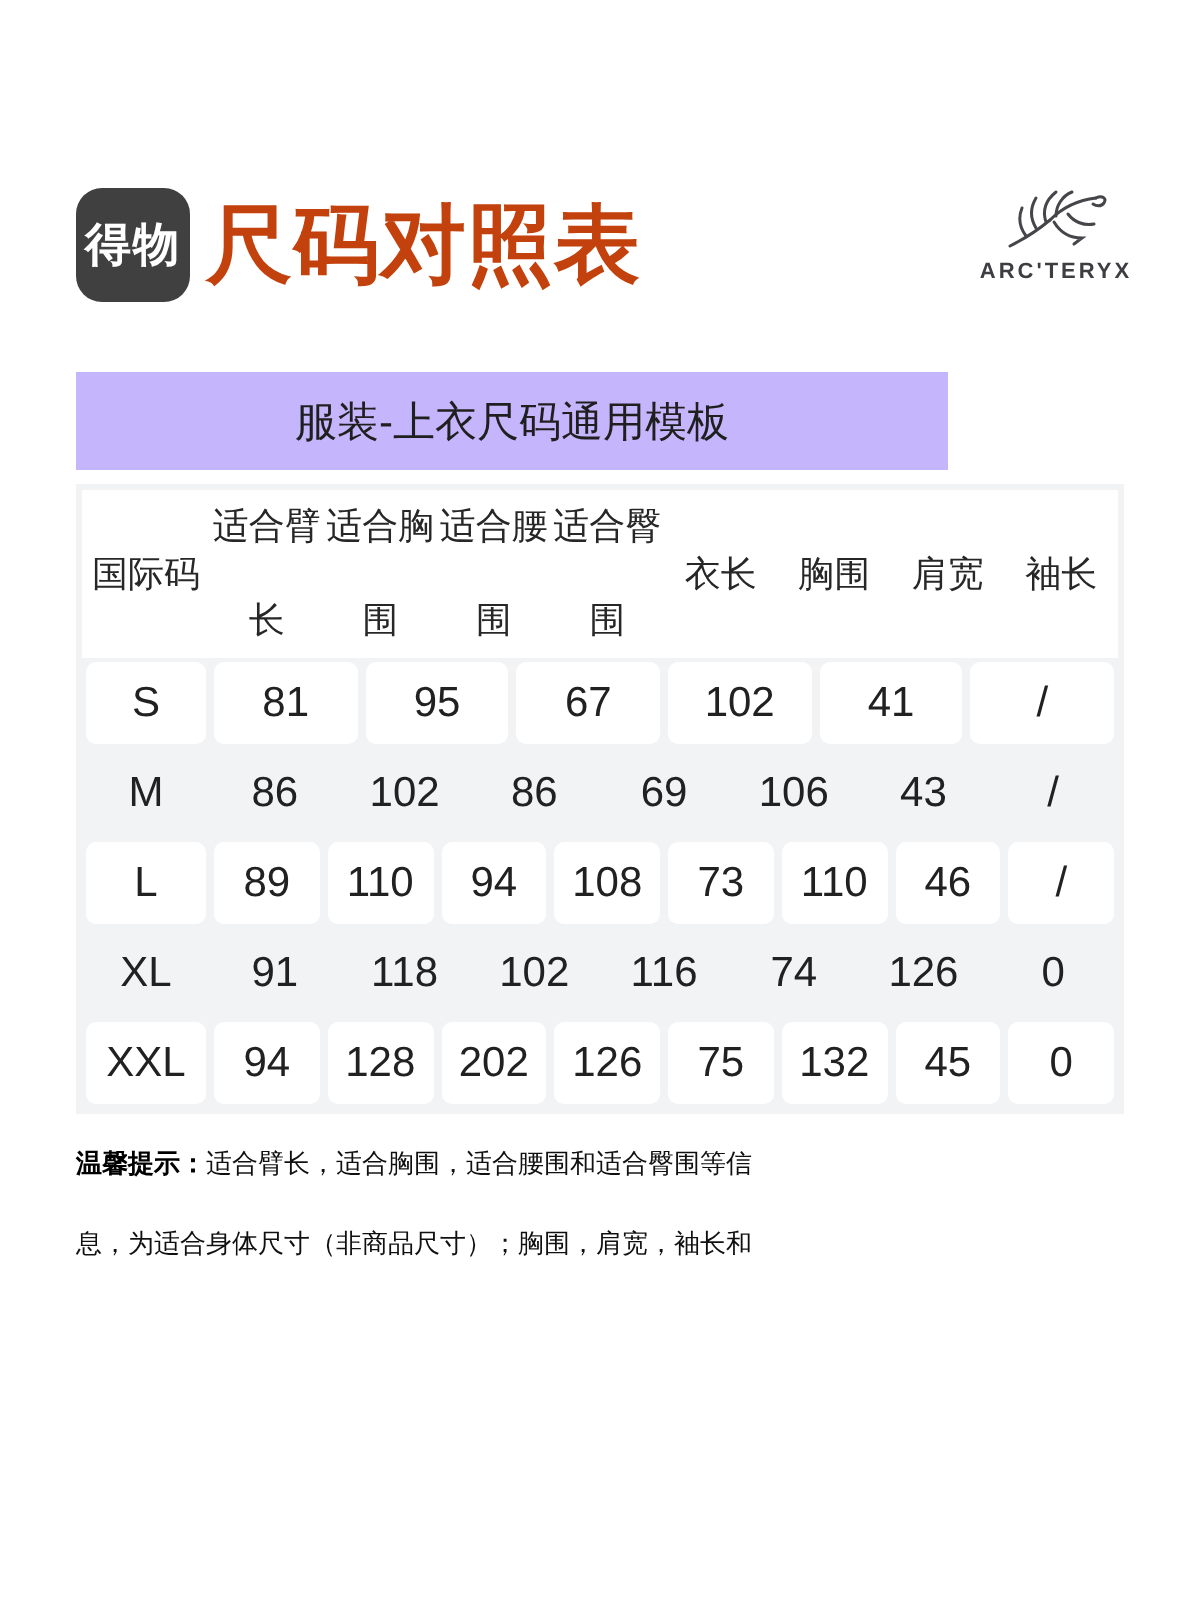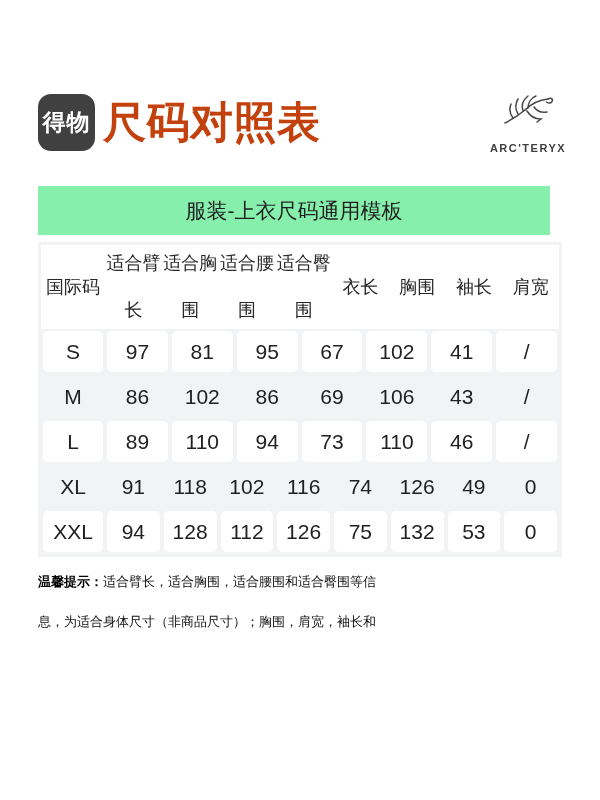--- a/index.html
+++ b/index.html
@@ -25,28 +25,28 @@
     position:absolute;left:103px;top:94px;height:57px;
     display:flex;align-items:center;
     font-size:43px;font-weight:700;color:#c2410c;letter-spacing:0.5px;
   }
   .arcteryx{
     position:absolute;left:496px;top:92px;width:64px;
     display:flex;flex-direction:column;align-items:center;
   }
   .arcteryx .bird{display:block;}
   .arcteryx-name{
-    margin-top:14px;
+    margin-top:2px;
     font-size:11px;font-weight:600;letter-spacing:1.5px;color:#3e3e42;
     white-space:nowrap;
   }
   
   .template-bar{
-    position:absolute;left:38px;top:186px;width:512px;height:49px;
-    background:#86efac;
+    position:absolute;left:38px;top:186px;width:436px;height:49px;
+    background:#c4b5fd;
     display:flex;align-items:center;justify-content:center;
     font-size:21px;color:#1f1f1f;
   }
   
   .size-table{
     position:absolute;left:38px;top:242px;width:524px;
     background:#f2f3f5;
     padding:3px;box-sizing:border-box;
   }
   .table-header{
@@ -126,35 +126,32 @@
         <div class="hline">适合臀</div>
         <div class="hline">围</div>
       </div>
       <div class="hcell c">
         <div class="hline">衣长</div>
       </div>
       <div class="hcell c">
         <div class="hline">胸围</div>
       </div>
       <div class="hcell c">
+        <div class="hline">肩宽</div>
+      </div>
+      <div class="hcell c">
         <div class="hline">袖长</div>
-      </div>
-      <div class="hcell c">
-        <div class="hline">肩宽</div>
       </div>
     </div>
   <div id="tableBody">
       <div class="trow striped">
         <div class="tcell c0">
           <div class="chip">S</div>
         </div>
         <div class="tcell c">
-          <div class="chip">97</div>
-        </div>
-        <div class="tcell c">
           <div class="chip">81</div>
         </div>
         <div class="tcell c">
           <div class="chip">95</div>
         </div>
         <div class="tcell c">
           <div class="chip">67</div>
         </div>
         <div class="tcell c">
           <div class="chip">102</div>
@@ -199,20 +196,23 @@
         <div class="tcell c">
           <div class="chip">89</div>
         </div>
         <div class="tcell c">
           <div class="chip">110</div>
         </div>
         <div class="tcell c">
           <div class="chip">94</div>
         </div>
         <div class="tcell c">
+          <div class="chip">108</div>
+        </div>
+        <div class="tcell c">
           <div class="chip">73</div>
         </div>
         <div class="tcell c">
           <div class="chip">110</div>
         </div>
         <div class="tcell c">
           <div class="chip">46</div>
         </div>
         <div class="tcell c">
           <div class="chip">/</div>
@@ -234,50 +234,47 @@
         <div class="tcell c">
           <div class="chip">116</div>
         </div>
         <div class="tcell c">
           <div class="chip">74</div>
         </div>
         <div class="tcell c">
           <div class="chip">126</div>
         </div>
         <div class="tcell c">
-          <div class="chip">49</div>
-        </div>
-        <div class="tcell c">
           <div class="chip">0</div>
         </div>
       </div>
       <div class="trow striped">
         <div class="tcell c0">
           <div class="chip">XXL</div>
         </div>
         <div class="tcell c">
           <div class="chip">94</div>
         </div>
         <div class="tcell c">
           <div class="chip">128</div>
         </div>
         <div class="tcell c">
-          <div class="chip">112</div>
+          <div class="chip">202</div>
         </div>
         <div class="tcell c">
           <div class="chip">126</div>
         </div>
         <div class="tcell c">
           <div class="chip">75</div>
         </div>
         <div class="tcell c">
           <div class="chip">132</div>
         </div>
         <div class="tcell c">
-          <div class="chip">53</div>
+          <div class="chip">45</div>
         </div>
         <div class="tcell c">
           <div class="chip">0</div>
         </div>
       </div>
     </div>
 </div>
 
 <div class="tips">
   <div class="tip-line"><b>温馨提示：</b><span>适合臂长，适合胸围，适合腰围和适合臀围等信</span></div>

